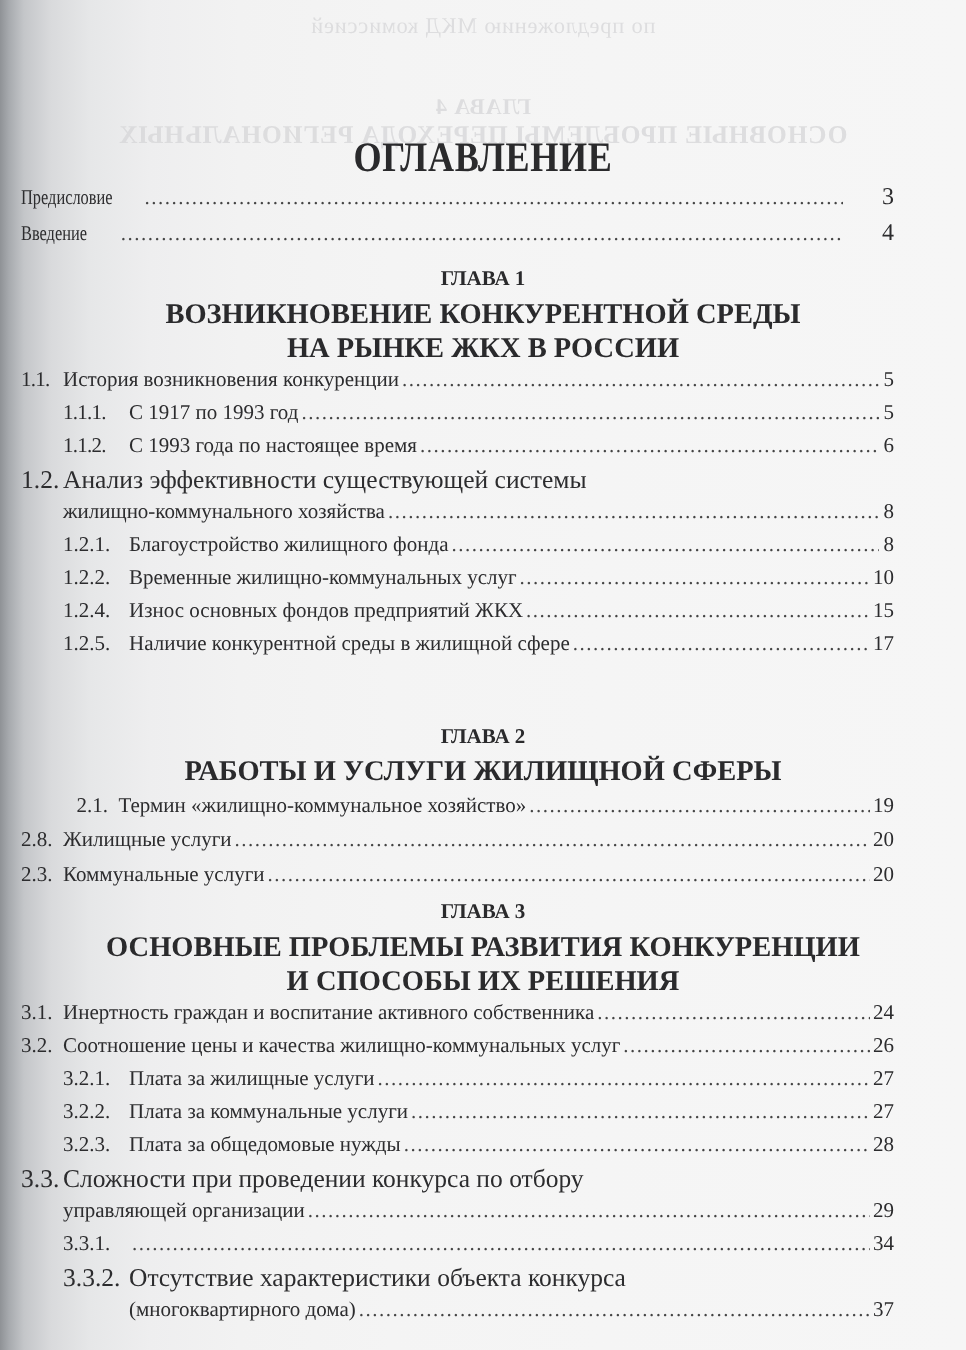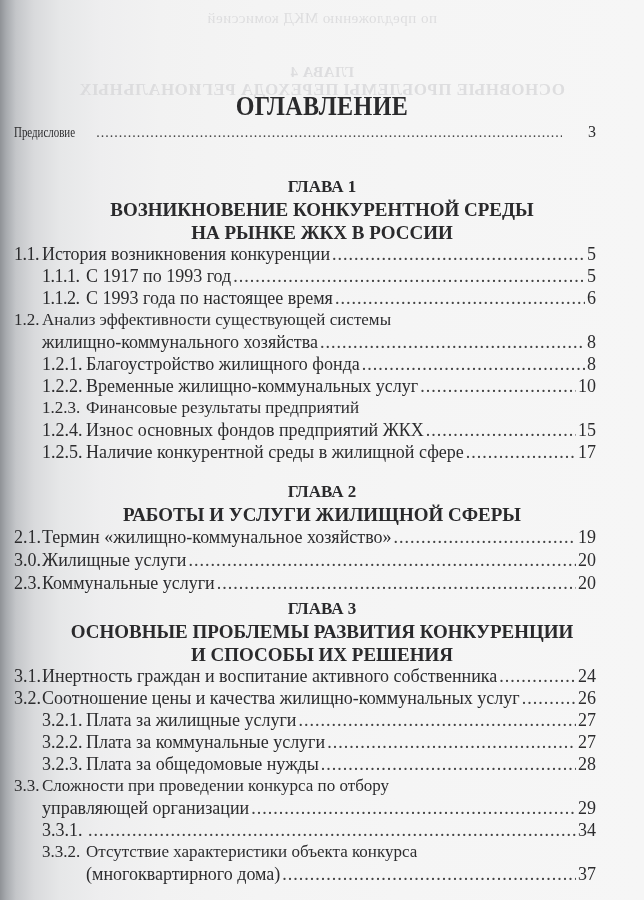--- a/index.html
+++ b/index.html
@@ -44,21 +44,21 @@
     .toc {
       position: absolute;
       left: 14px;
       width: 582px;
     }
     .row {
       position: relative;
       display: flex;
       align-items: baseline;
       height: 20px;
-      font-size: 18px;
+      font-size: 14px;
       line-height: 20px;
       white-space: nowrap;
     }
     .row .num {
       display: inline-block;
       flex: none;
     }
     .row .label {
       flex: none;
     }
@@ -93,37 +93,42 @@
       text-align: center;
       font-weight: bold;
       font-size: 19px;
       line-height: 23px;
       color: #2a2a2c;
       width: 644px;
       position: absolute;
       left: 0;
     }
     .chapter .ch-num {
-      font-size: 17px;
+      font-size: 14px;
     }
   </style>
 </head>
 <body>
 
 <div class="bleed" style="top:10px;">по предложению МКД комиссией</div>
 <div class="bleed" style="top:64px;font-weight:bold;">ГЛАВА 4</div>
 <div class="bleed" style="top:80px;font-weight:bold;font-size:17px;">ОСНОВНЫЕ ПРОБЛЕМЫ ПЕРЕХОДА РЕГИОНАЛЬНЫХ</div>
 
 <div class="page-title">ОГЛАВЛЕНИЕ</div>
 
 <div class="toc" style="top:120px;">
   <div class="row lvl0 small" style="height:24px;line-height:24px;">
     <span class="label" style="display:inline-block;transform:scaleX(0.78);transform-origin:left center;margin-right:-22px;">Предисловие</span>
     <span class="leader"></span>
     <span class="page" style="font-size:16px;">3</span>
+  </div>
+  <div class="row lvl0 small" style="height:24px;line-height:24px;">
+    <span class="label" style="display:inline-block;transform:scaleX(0.78);transform-origin:left center;margin-right:-16px;">Введение</span>
+    <span class="leader"></span>
+    <span class="page" style="font-size:16px;">4</span>
   </div>
 </div>
 
 <div class="chapter" style="top:175px;">
   <div class="ch-num">ГЛАВА 1</div>
   <div>ВОЗНИКНОВЕНИЕ КОНКУРЕНТНОЙ СРЕДЫ</div>
   <div>НА РЫНКЕ ЖКХ В РОССИИ</div>
 </div>
 
 <div class="toc" style="top:243px;">
@@ -160,23 +165,20 @@
     <span class="leader"></span>
     <span class="page">8</span>
   </div>
   <div class="row" style="height:22px;line-height:22px;">
     <span class="num" style="width:72px;padding-left:28px;box-sizing:border-box;">1.2.2.</span>
     <span class="label">Временные жилищно-коммунальных услуг</span>
     <span class="leader"></span>
     <span class="page">10</span>
   </div>
 
-  <div class="plain" style="height:22px;line-height:22px;">
-    <span style="display:inline-block;width:72px;padding-left:28px;box-sizing:border-box;">1.2.3.</span><span>Финансовые результаты предприятий</span>
-  </div>
   <div class="row" style="height:22px;line-height:22px;">
     <span class="num" style="width:72px;padding-left:28px;box-sizing:border-box;">1.2.4.</span>
     <span class="label">Износ основных фондов предприятий ЖКХ</span>
     <span class="leader"></span>
     <span class="page">15</span>
   </div>
   <div class="row" style="height:22px;line-height:22px;">
     <span class="num" style="width:72px;padding-left:28px;box-sizing:border-box;">1.2.5.</span>
     <span class="label">Наличие конкурентной среды в жилищной сфере</span>
     <span class="leader"></span>
@@ -184,27 +186,27 @@
   </div>
 </div>
 
 <div class="chapter" style="top:480px;">
   <div class="ch-num">ГЛАВА 2</div>
   <div>РАБОТЫ И УСЛУГИ ЖИЛИЩНОЙ СФЕРЫ</div>
 </div>
 
 <div class="toc" style="top:526px;">
   <div class="row" style="height:23px;line-height:23px;">
-    <span class="num" style="width:28px;">2.1.</span>
+    <span class="num" style="width:28px;margin-left:37px;">2.1.</span>
     <span class="label">Термин «жилищно-коммунальное хозяйство»</span>
     <span class="leader"></span>
     <span class="page">19</span>
   </div>
   <div class="row" style="height:23px;line-height:23px;">
-    <span class="num" style="width:28px;">3.0.</span>
+    <span class="num" style="width:28px;">2.8.</span>
     <span class="label">Жилищные услуги</span>
     <span class="leader"></span>
     <span class="page">20</span>
   </div>
   <div class="row" style="height:23px;line-height:23px;">
     <span class="num" style="width:28px;">2.3.</span>
     <span class="label">Коммунальные услуги</span>
     <span class="leader"></span>
     <span class="page">20</span>
   </div>

